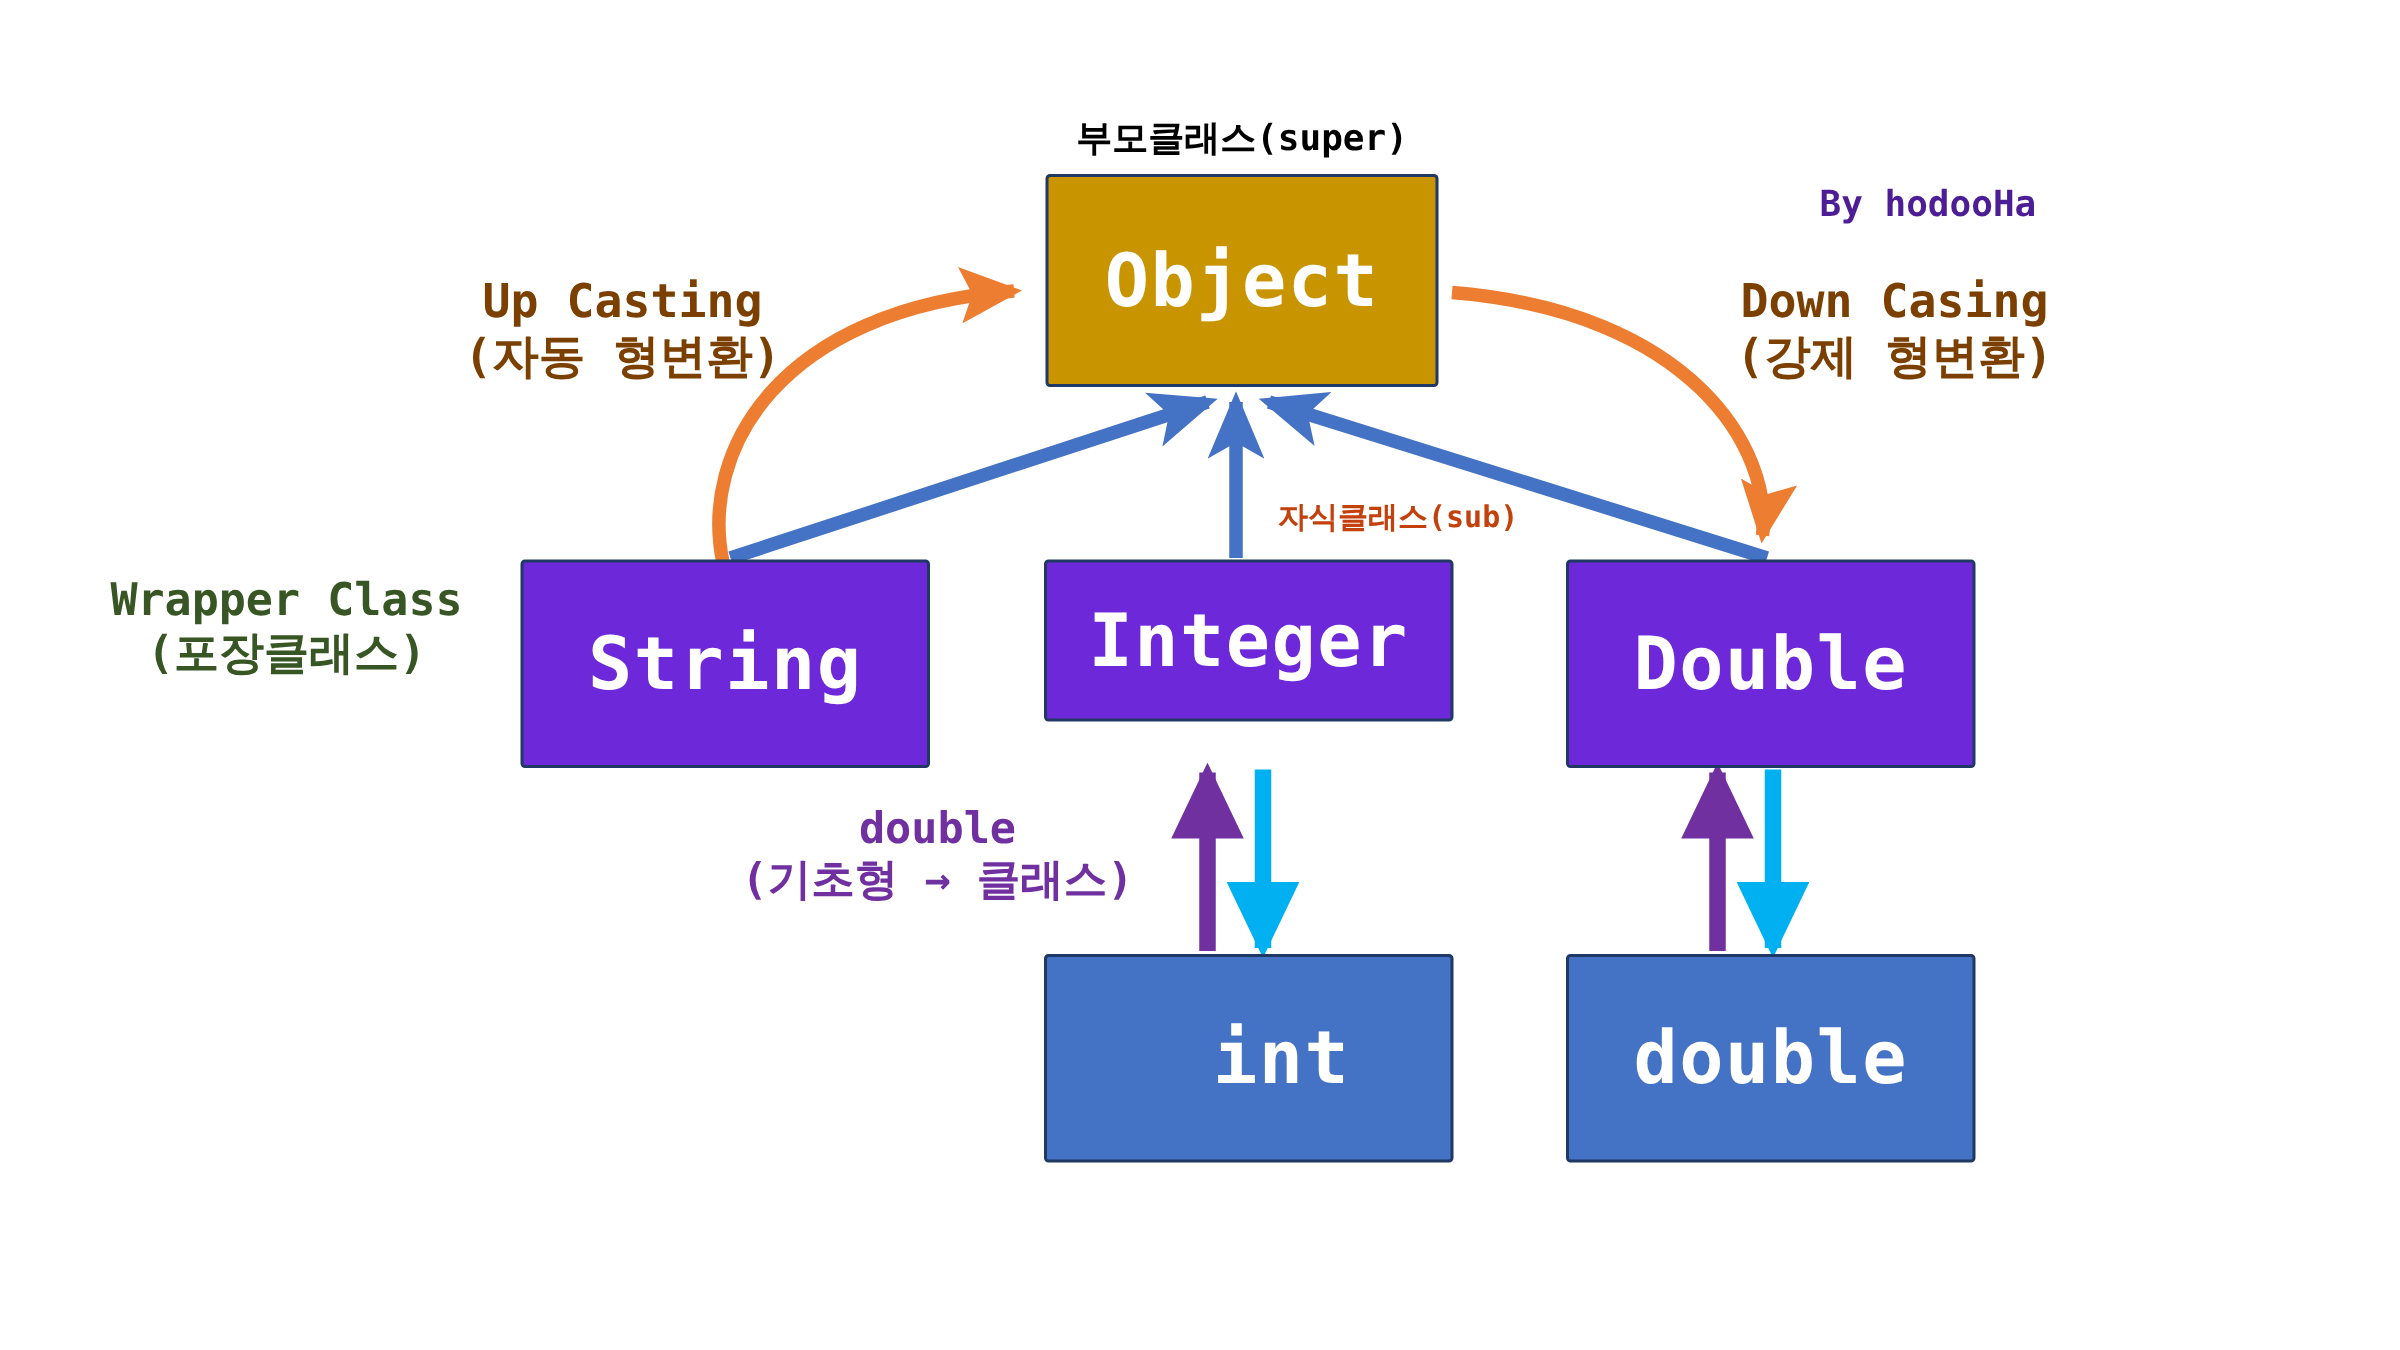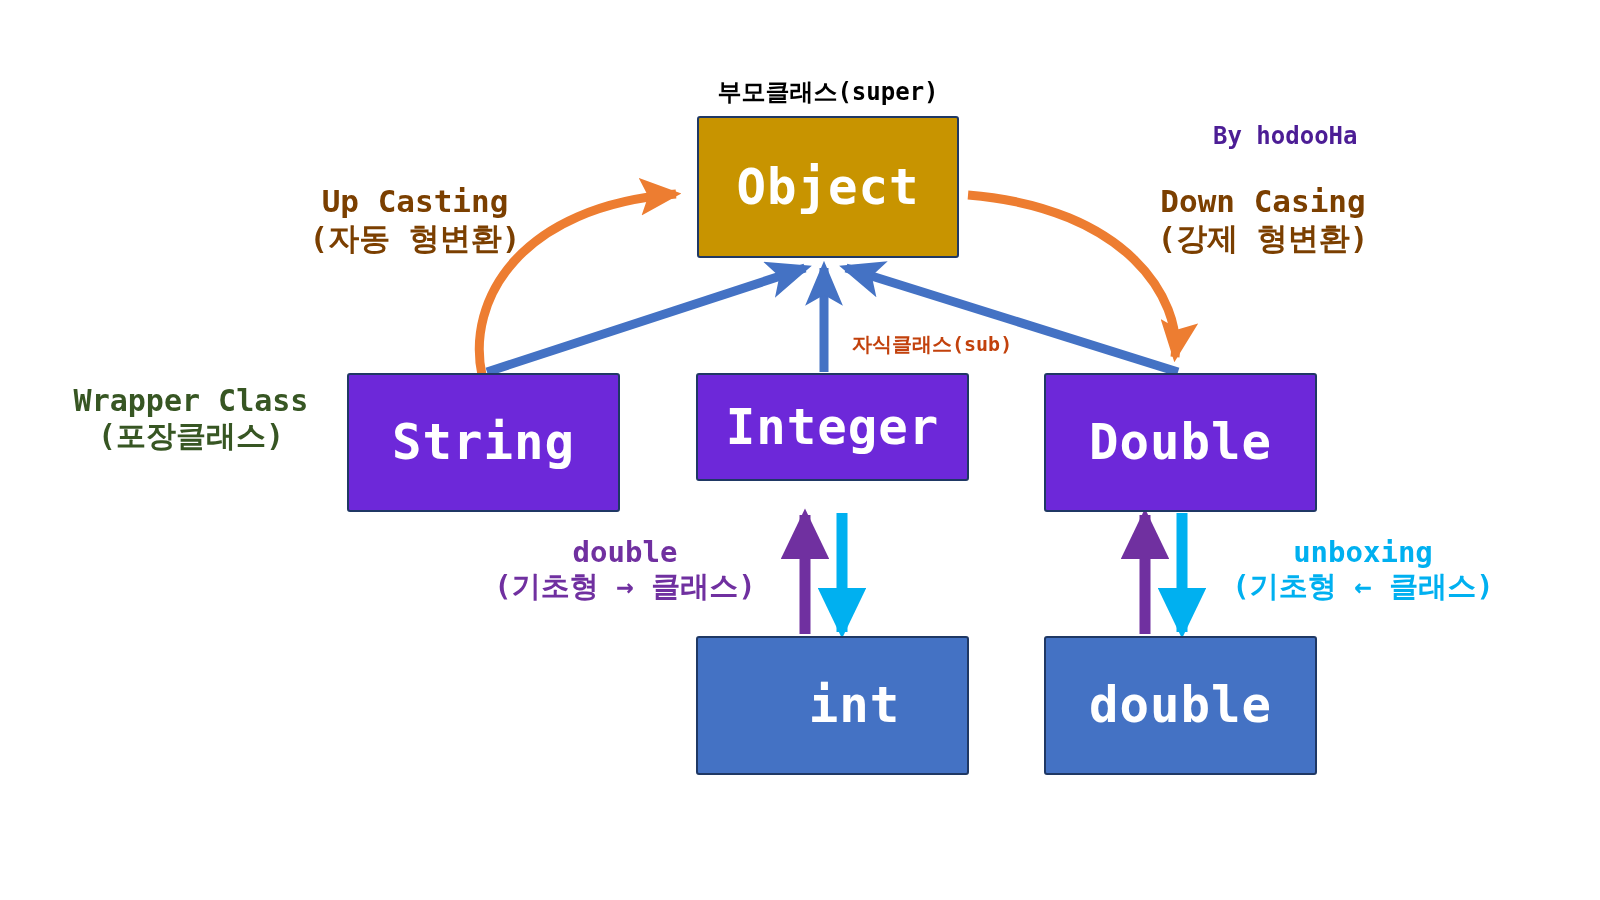--- a/index.html
+++ b/index.html
@@ -166,20 +166,18 @@
 
   <div class="node node-wrapper" style="left:347px; top:373px; width:273px; height:139px;">String</div>
 
   <div class="node node-wrapper" style="left:696px; top:373px; width:273px; height:108px;">Integer</div>
 
   <div class="node node-wrapper" style="left:1044px; top:373px; width:273px; height:139px;">Double</div>
 
   <div class="anno anno-boxing anno-center" style="left:460px; top:535px; width:330px;">double
 (기초형 → 클래스)</div>
 
-  <div class="anno anno-unboxing anno-center" style="left:1198px; top:535px; width:330px;">unboxing
-(기초형 ← 클래스)</div>
 
   <div class="node node-primitive" style="left:696px; top:636px; width:273px; height:139px;padding-left:44px;">int</div>
 
   <div class="node node-primitive" style="left:1044px; top:636px; width:273px; height:139px;">double</div>
 
 </div>
 
 </body></html>

